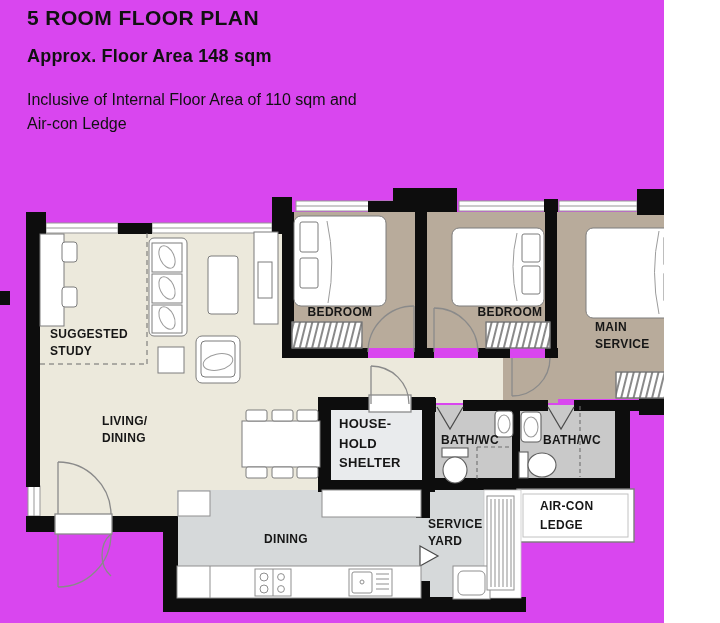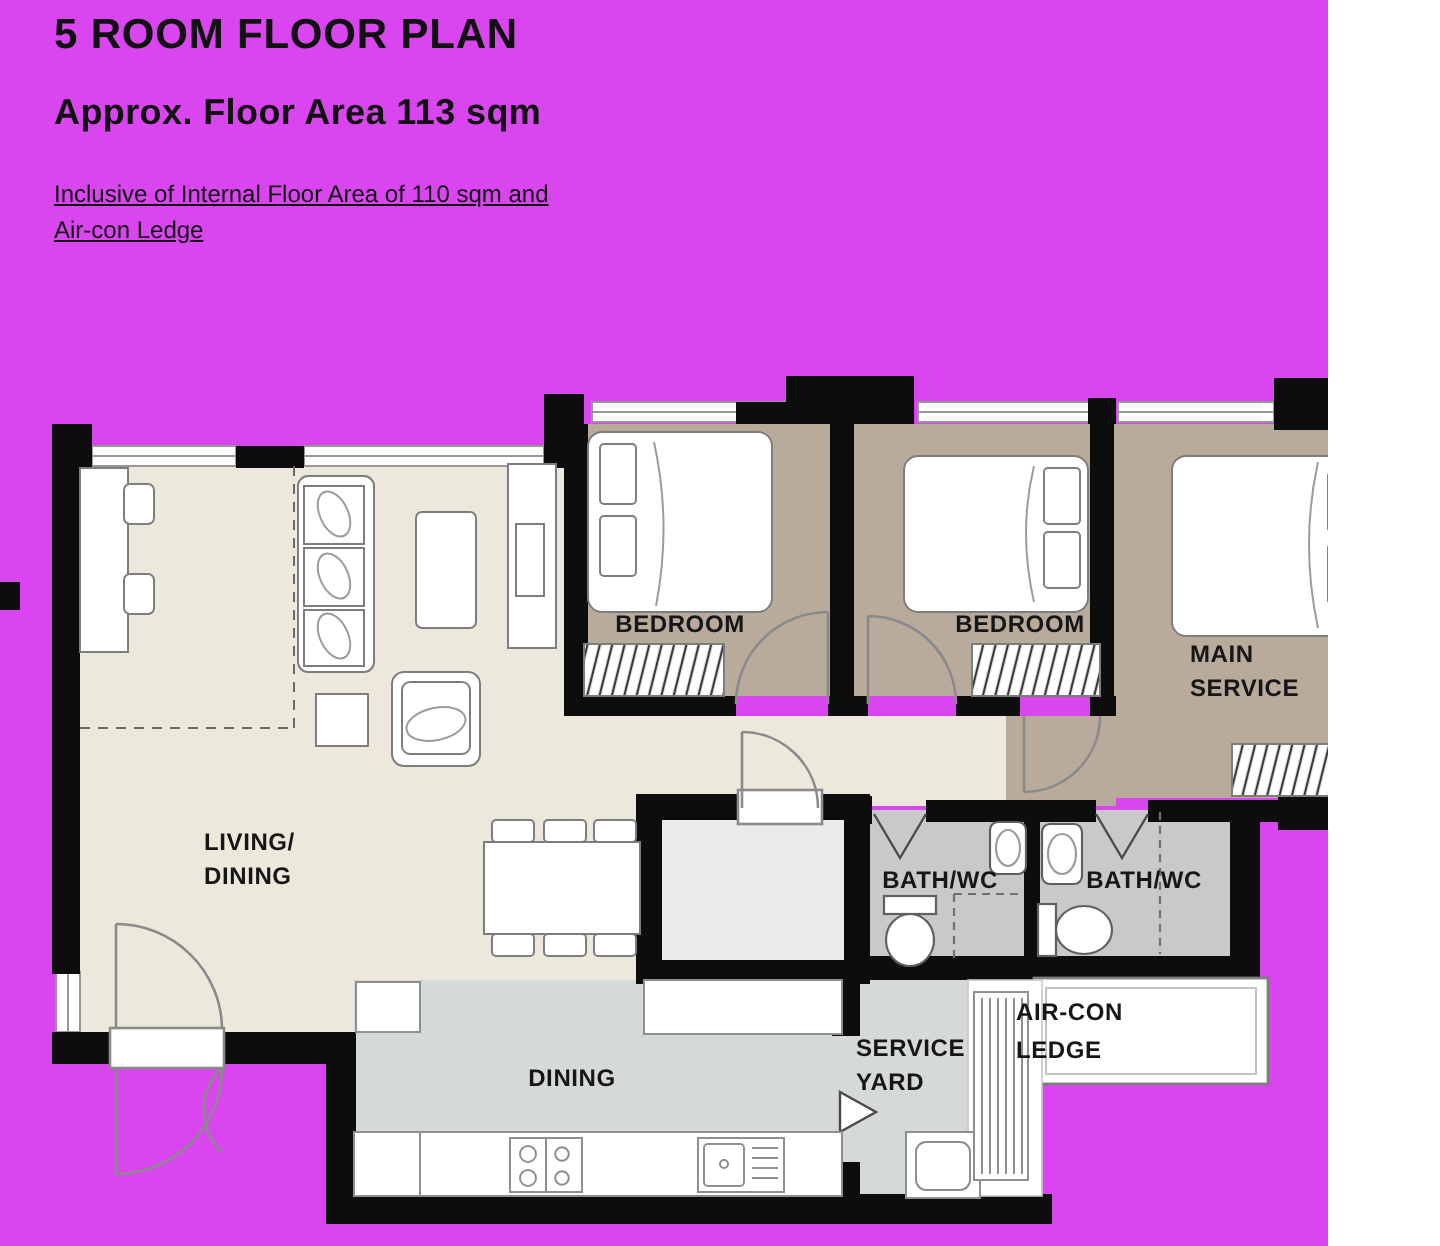--- a/index.html
+++ b/index.html
@@ -2,35 +2,35 @@
 <html><head>
 <meta charset="utf-8">
 <style>
   html,body{margin:0;padding:0;background:#fff;}
   .page{position:relative;width:664px;height:623px;background:#d946ef;overflow:hidden;
         font-family:"Liberation Sans",sans-serif;color:#111;}
   .header{position:absolute;left:27px;top:6px;width:560px;}
   .title{font-size:21px;font-weight:bold;letter-spacing:.4px;line-height:1.1;}
   .subtitle{font-size:15px;margin-top:3px;}
   .area{font-size:18px;font-weight:bold;margin-top:17px;letter-spacing:.2px;}
-  .note{font-size:12px;margin-top:21px;line-height:1.5;white-space:pre-line;text-decoration:underline;}
+  .note{font-size:16px;margin-top:21px;line-height:1.5;white-space:pre-line;}
   .plan-svg{position:absolute;left:0;top:0;}
   .lbl{position:absolute;font-weight:bold;font-size:12px;line-height:1.45;
        letter-spacing:.3px;white-space:pre-line;color:#161616;}
   .lbl.center{text-align:center;}
   .lbl.big{font-size:13px;line-height:1.5;}
 </style>
 </head>
 <body>
 
 <div class="page">
 
   <div class="header">
     <div class="title">5 ROOM FLOOR PLAN</div>
-    <div class="area">Approx. Floor Area 113 sqm</div>
+    <div class="area">Approx. Floor Area 148 sqm</div>
     <div class="note">Inclusive of Internal Floor Area of 110 sqm and
 Air-con Ledge</div>
   </div>
 
   <svg class="plan-svg" width="720" height="623" viewBox="0 0 720 623">
     <defs>
       <pattern id="hatch" width="6" height="30" patternUnits="userSpaceOnUse" patternTransform="rotate(14)">
         <line x1="3" y1="0" x2="3" y2="30" stroke="#3a3a3a" stroke-width="1.2"></line>
       </pattern>
     </defs>
@@ -266,27 +266,32 @@
         <line x1="491" y1="499" x2="491" y2="587"></line>
         <line x1="495" y1="499" x2="495" y2="587"></line>
         <line x1="499" y1="499" x2="499" y2="587"></line>
         <line x1="503" y1="499" x2="503" y2="587"></line>
         <line x1="507" y1="499" x2="507" y2="587"></line>
         <line x1="511" y1="499" x2="511" y2="587"></line>
       </g>
     </g>
   </svg>
 
+  <div class="lbl" style="left:50px;top:326px">SUGGESTED
+STUDY</div>
   <div class="lbl" style="left:102px;top:413px">LIVING/
 DINING</div>
   <div class="lbl center" style="left:300px;top:304px;width:80px">BEDROOM</div>
   <div class="lbl center" style="left:470px;top:304px;width:80px">BEDROOM</div>
   <div class="lbl" style="left:595px;top:319px">MAIN
 SERVICE</div>
+  <div class="lbl big" style="left:339px;top:414px">HOUSE-
+HOLD
+SHELTER</div>
   <div class="lbl center" style="left:432px;top:432px;width:76px">BATH/WC</div>
   <div class="lbl center" style="left:534px;top:432px;width:76px">BATH/WC</div>
-  <div class="lbl" style="left:508px;top:497px;font-size:12px;line-height:1.55">AIR-CON
+  <div class="lbl" style="left:540px;top:497px;font-size:12px;line-height:1.55">AIR-CON
 LEDGE</div>
   <div class="lbl center" style="left:245px;top:531px;width:82px">DINING</div>
   <div class="lbl" style="left:428px;top:516px">SERVICE
 YARD</div>
 
 </div>
 
 </body></html>

